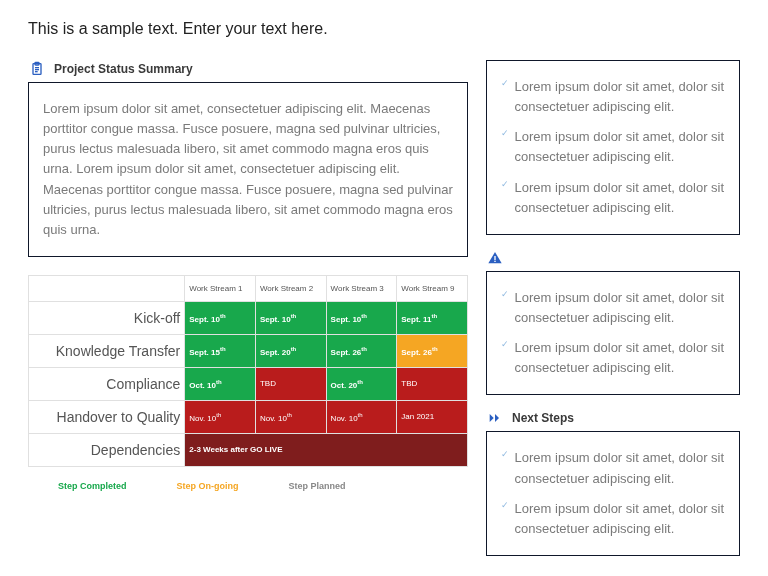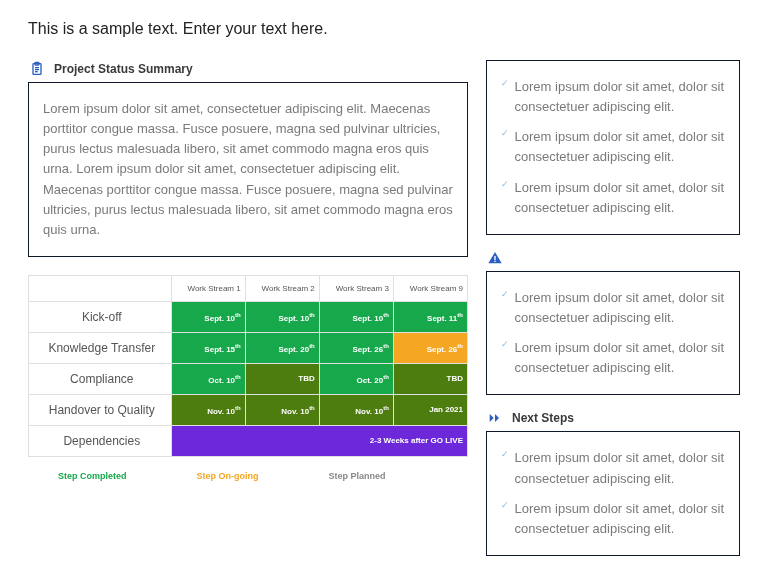--- a/index.html
+++ b/index.html
@@ -12,28 +12,28 @@
 .section-header .icon{width:18px;height:18px;color:#2b5fc1;display:flex;align-items:center;justify-content:center}
 .section-header h3{font-size:12px;font-weight:700;color:#3a3a3a}
 .box{border:1px solid #0f172a;padding:16px 14px;font-size:13px;color:#7a7a7a;line-height:1.55}
 .left .box{margin-bottom:18px}
 .right .box{margin-bottom:14px}
 .right .box ul{list-style:none}
 .right .box li{display:flex;gap:6px;margin-bottom:10px}
 .right .box li:last-child{margin-bottom:0}
 .right .box li::before{content:"✓";color:#8db8e0;font-size:9px;flex-shrink:0}
 table{width:100%;border-collapse:collapse;font-size:8px}
-th,td{border:1px solid #e0e0e0;text-align:right;padding:8px 4px;font-weight:400}
+th,td{border:1px solid #e0e0e0;text-align:left;padding:8px 4px;font-weight:400}
 th{background:#fff;color:#555;font-size:8px}
-tbody td:first-child{text-align:center;padding-left:8px;color:#555;font-size:12px;background:#fff}
+tbody td:first-child{text-align:right;padding-left:8px;color:#555;font-size:14px;background:#fff}
 .g{background:#18a84c;color:#fff;font-weight:700}
 .y{background:#f5a623;color:#fff;font-weight:700}
-.gr{background:#4d7c0f;color:#fff;font-weight:700}
-.maint td.span{background:#6d28d9;color:#fff;font-weight:700}
-.legend{display:flex;gap:70px;margin:14px 0 0 30px;font-size:9px;font-weight:700}
+.gr{background:#b91c1c;color:#fff;font-weight:400}
+.maint td.span{background:#7f1d1d;color:#fff;font-weight:700}
+.legend{display:flex;gap:50px;margin:14px 0 0 30px;font-size:9px;font-weight:700}
 .leg-g{color:#18a84c}
 .leg-y{color:#f5a623}
 .leg-gr{color:#888}
 sup{font-size:6px}
 </style>
 </head>
 <body>
 
 <h1 class="title">This is a sample text. Enter your text here.</h1>
 

